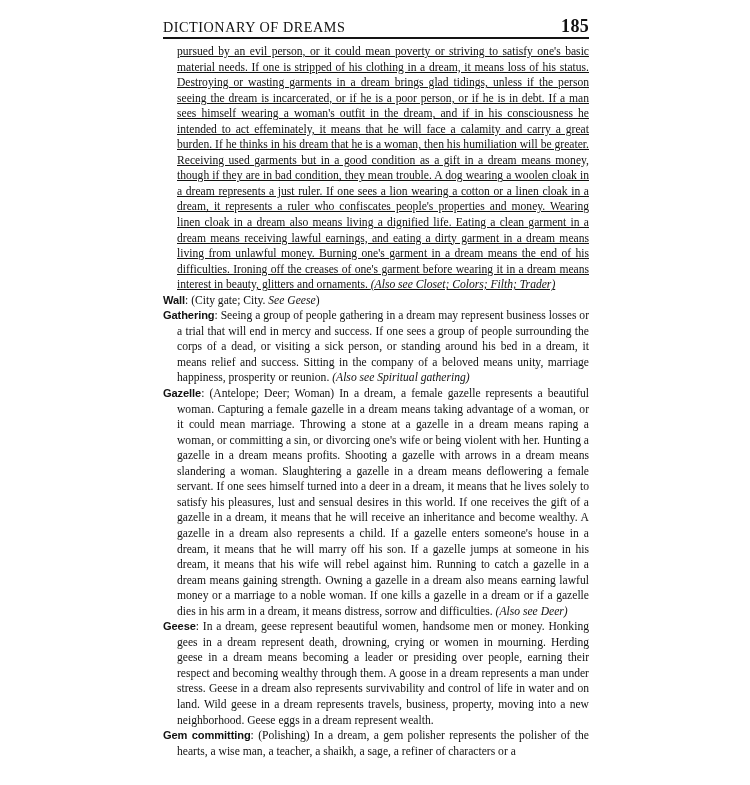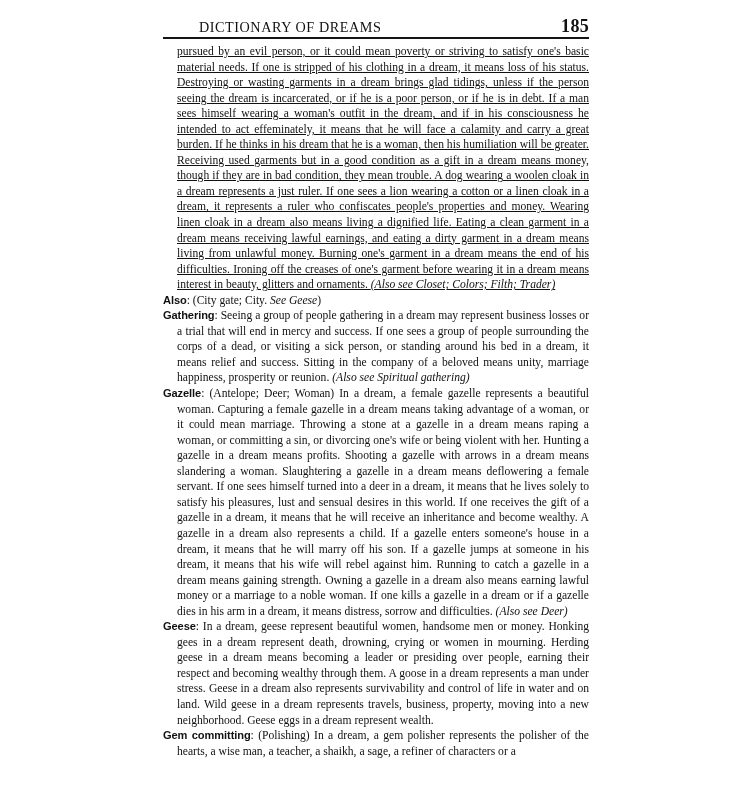--- a/index.html
+++ b/index.html
@@ -34,21 +34,20 @@
     display: flex;
     align-items: baseline;
     justify-content: space-between;
   }
   .running-head-title {
     font-family: "Liberation Serif", "DejaVu Serif", serif;
     font-size: 14.2px;
     letter-spacing: 0.55px;
     font-weight: 400;
     white-space: nowrap;
-    margin-left: 36px;
   }
   .running-head-folio {
     font-family: "Liberation Serif", "DejaVu Serif", serif;
     font-size: 18px;
     font-weight: 700;
     letter-spacing: 0.3px;
   }
   .head-rule {
     position: absolute;
     left: 163px;
@@ -107,21 +106,21 @@
     <span class="running-head-folio">185</span>
   </div>
 
   <div class="head-rule"></div>
 
   <div class="column">
 
     <p class="continued"><span>pursued by an evil person, or it could mean poverty or striving to satisfy one's basic material needs. If one is stripped of his clothing in a dream, it means loss of his status. Destroying or wasting garments in a dream brings glad tidings, unless if the person seeing the dream is incarcerated, or if he is a poor person, or if he is in debt. If a man sees himself wearing a woman's outfit in the dream, and if in his consciousness he intended to act effeminately, it means that he will face a calamity and carry a great burden. If he thinks in his dream that he is a woman, then his humiliation will be greater. Receiving used garments but in a good condition as a gift in a dream means money, though if they are in bad condition, they mean trouble. A dog wearing a woolen cloak in a dream represents a just ruler. If one sees a lion wearing a cotton or a linen cloak in a dream, it represents a ruler who confiscates people's properties and money. Wearing linen cloak in a dream also means living a dignified life. Eating a clean garment in a dream means receiving lawful earnings, and eating a dirty garment in a dream means living from unlawful money. Burning one's garment in a dream means the end of his difficulties. Ironing off the creases of one's garment before wearing it in a dream means interest in beauty, glitters and ornaments. </span><span class="it">(Also see Closet; Colors; Filth; Trader)</span></p>
 
 
-    <p class="entry"><span class="term">Also</span><span>: </span><span>(City gate; City. </span><span class="it">See Geese</span><span>)</span></p>
+    <p class="entry"><span class="term">Wall</span><span>: </span><span>(City gate; City. </span><span class="it">See Geese</span><span>)</span></p>
 
     <p class="entry"><span class="term">Gathering</span><span>: </span><span>Seeing a group of people gathering in a dream may represent business losses or a trial that will end in mercy and success. If one sees a group of people surrounding the corps of a dead, or visiting a sick person, or standing around his bed in a dream, it means relief and success. Sitting in the company of a beloved means unity, marriage happiness, prosperity or reunion. </span><span class="it">(Also see Spiritual gathering)</span><span></span></p>
 
     <p class="entry"><span class="term">Gazelle</span><span>: </span><span>(Antelope; Deer; Woman) In a dream, a female gazelle represents a beautiful woman. Capturing a female gazelle in a dream means taking advantage of a woman, or it could mean marriage. Throwing a stone at a gazelle in a dream means raping a woman, or committing a sin, or divorcing one's wife or being violent with her. Hunting a gazelle in a dream means profits. Shooting a gazelle with arrows in a dream means slandering a woman. Slaughtering a gazelle in a dream means deflowering a female servant. If one sees himself turned into a deer in a dream, it means that he lives solely to satisfy his pleasures, lust and sensual desires in this world. If one receives the gift of a gazelle in a dream, it means that he will receive an inheritance and become wealthy. A gazelle in a dream also represents a child. If a gazelle enters someone's house in a dream, it means that he will marry off his son. If a gazelle jumps at someone in his dream, it means that his wife will rebel against him. Running to catch a gazelle in a dream means gaining strength. Owning a gazelle in a dream also means earning lawful money or a marriage to a noble woman. If one kills a gazelle in a dream or if a gazelle dies in his arm in a dream, it means distress, sorrow and difficulties. </span><span class="it">(Also see Deer)</span><span></span></p>
 
 
     <p class="entry"><span class="term">Geese</span><span>: </span><span>In a dream, geese represent beautiful women, handsome men or money. Honking gees in a dream represent death, drowning, crying or women in mourning. Herding geese in a dream means becoming a leader or presiding over people, earning their respect and becoming wealthy through them. A goose in a dream represents a man under stress. Geese in a dream also represents survivability and control of life in water and on land. Wild geese in a dream represents travels, business, property, moving into a new neighborhood. Geese eggs in a dream represent wealth.</span><span class="it"></span><span></span></p>
 
     <p class="entry"><span class="term">Gem committing</span><span>: </span><span>(Polishing) In a dream, a gem polisher represents the polisher of the hearts, a wise man, a teacher, a shaikh, a sage, a refiner of characters or a</span><span class="it"></span><span></span></p>
 

